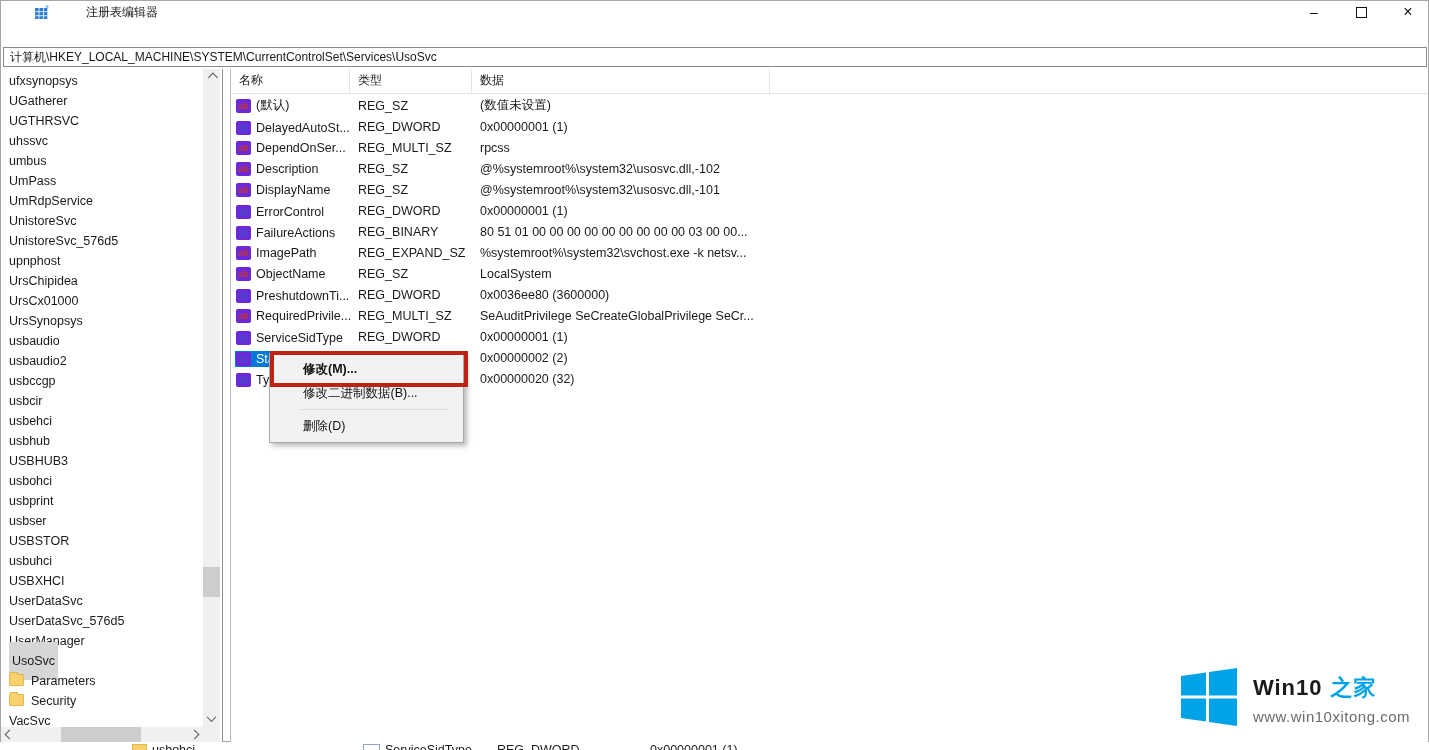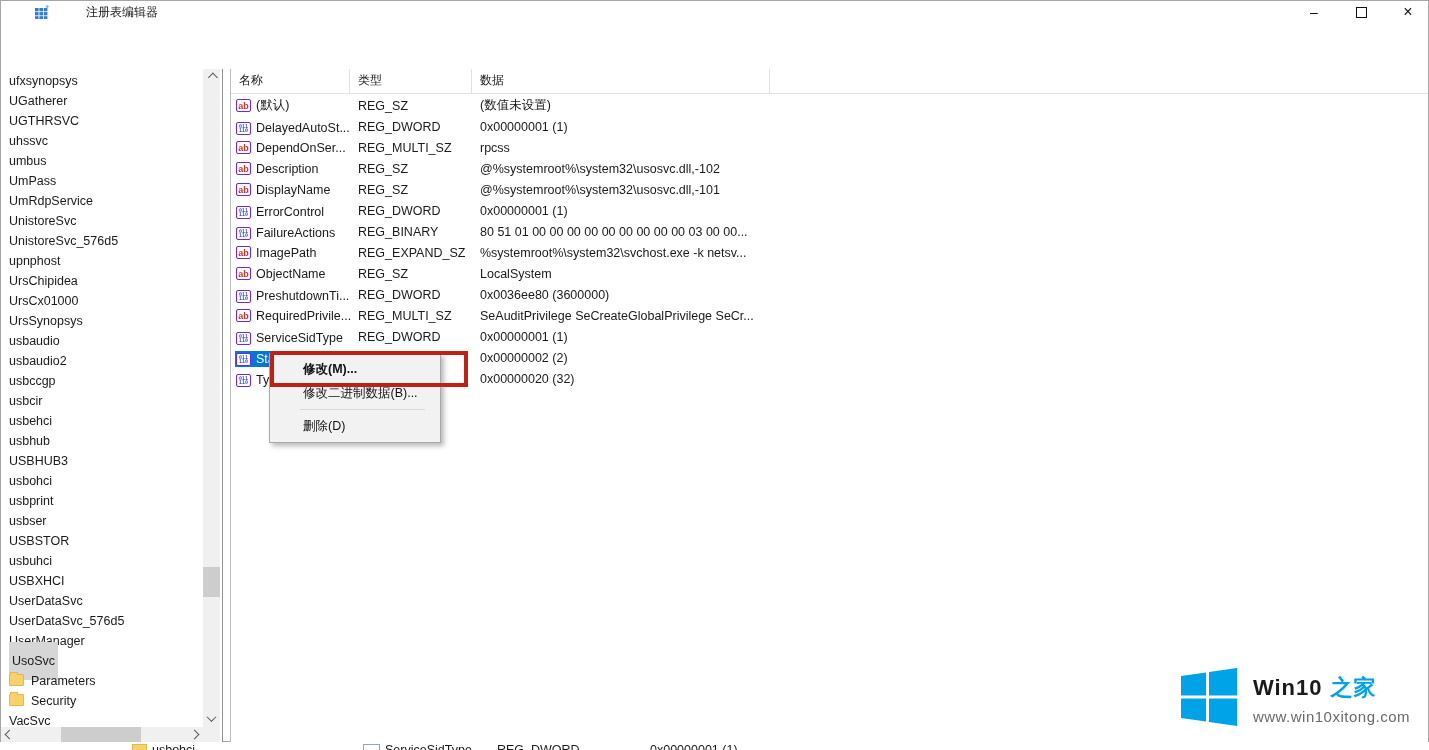--- a/index.html
+++ b/index.html
@@ -55,27 +55,27 @@
   .hname{width:119px;} .htype{width:122px;} .hdata{width:298px;} .hfill{flex:1;border-right:none;}
   .vrows{position:absolute;left:0;top:24px;right:0;bottom:0;padding-top:2px;}
   .vrow{height:21px;display:flex;align-items:center;font-size:12.5px;white-space:nowrap;}
   .cell{display:block;}
   .cname{width:119px;box-sizing:border-box;}
   .ctype{width:122px;padding-left:8px;box-sizing:border-box;}
   .cdata{padding-left:8px;}
   .nmwrap{display:inline-flex;align-items:center;margin-left:4px;padding:1px 3px 1px 1px;}
   .vrow.sel .nmwrap{background:#0078d7;color:#fff;}
   .vicon{display:inline-flex;flex-direction:column;justify-content:center;align-items:center;
-         width:15px;height:13px;border:1px solid #6d28d9;border-radius:2px;background:#fff;
+         width:15px;height:13px;border:7px solid #6d28d9;border-radius:2px;background:#fff;
          margin-right:5px;box-sizing:border-box;flex:none;}
   .isz{color:#c0392b;font-size:9px;font-weight:bold;line-height:10px;}
   .idw b{display:block;font-family:"DejaVu Sans Mono",monospace;font-weight:bold;
          font-size:5px;line-height:4.5px;color:#3a57c4;}
   
-  .cmenu{position:absolute;left:268px;top:352px;width:172px;background:#f2f2f2;
+  .cmenu{position:absolute;left:268px;top:352px;width:195px;background:#f2f2f2;
          border:1px solid #a9a9a9;box-shadow:3px 3px 5px rgba(0,0,0,0.28);
          box-sizing:border-box;padding:3px 12px 4px 0;z-index:5;}
   .citem{height:24px;line-height:24px;padding-left:33px;font-size:12.5px;color:#111;}
   .cbold{font-weight:bold;}
   .csep{height:1px;background:#d9d9d9;margin:4px 3px 4px 30px;}
   .redbox{position:absolute;left:269px;top:350px;width:198px;height:36px;
           border:4px solid #bf2114;box-sizing:border-box;z-index:6;pointer-events:none;}
   
   .watermark{position:absolute;right:18px;bottom:14px;display:flex;align-items:center;z-index:2;}
   .wm-flag{margin-right:16px;}
@@ -110,20 +110,23 @@
       </g>
       <circle cx="12.2" cy="1.6" r="1.4" fill="#7ab8ff"></circle>
     </svg>
     <span class="apptitle">注册表编辑器</span>
     <div class="wbtn btn-min">–</div>
     <div class="wbtn btn-max"><i></i></div>
     <div class="wbtn btn-close">×</div>
   </div>
 
 
+  <div class="addressbar">
+    <span>计算机\HKEY_LOCAL_MACHINE\SYSTEM\CurrentControlSet\Services\UsoSvc</span>
+  </div>
 
   <div class="treepanel">
     <div class="treelist">
         <div class="tree-item"><span class="tlabel">ufxsynopsys</span></div>
         <div class="tree-item"><span class="tlabel">UGatherer</span></div>
         <div class="tree-item"><span class="tlabel">UGTHRSVC</span></div>
         <div class="tree-item"><span class="tlabel">uhssvc</span></div>
         <div class="tree-item"><span class="tlabel">umbus</span></div>
         <div class="tree-item"><span class="tlabel">UmPass</span></div>
         <div class="tree-item"><span class="tlabel">UmRdpService</span></div>

